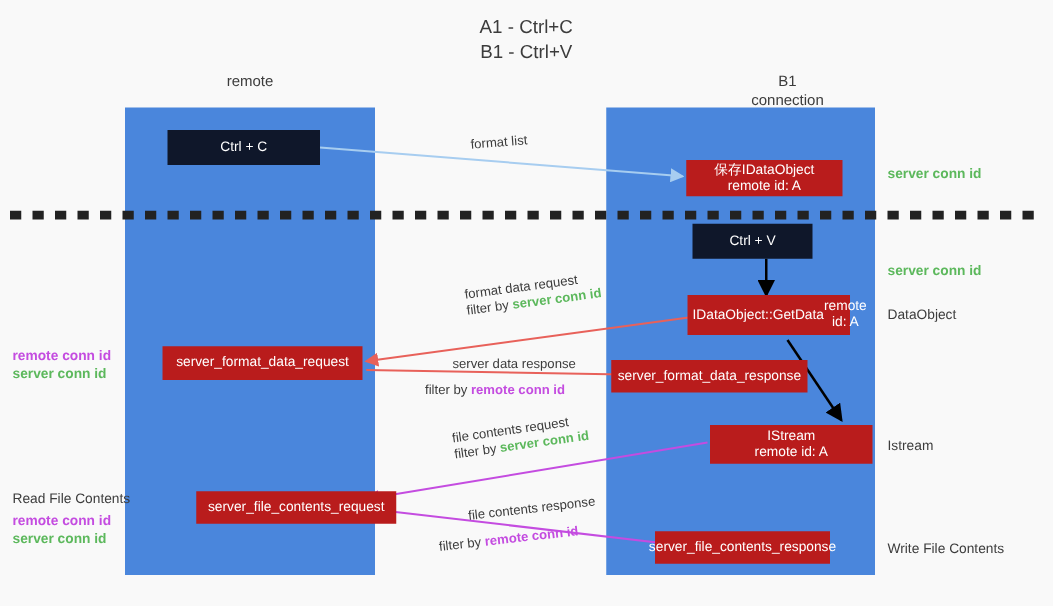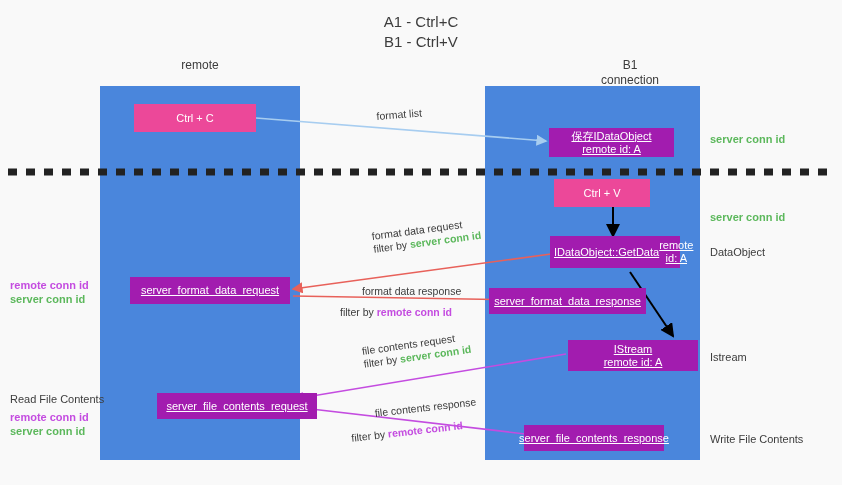--- a/index.html
+++ b/index.html
@@ -28,22 +28,22 @@
 
   
   .lane{background:#4a86dc;}
 
   
   .node{
     display:flex;align-items:center;justify-content:center;
     text-align:center;color:#ffffff;font-size:11px;line-height:13px;
     box-sizing:border-box;padding:2px 4px;
   }
-  .node.green{background:#ec4899;}
-  .node.orange{background:#a21caf;text-decoration:underline;}
+  .node.green{background:#0f172a;}
+  .node.orange{background:#b91c1c;}
   .node .l2{display:block;}
 
   
   .slabel{font-size:11px;line-height:14px;color:#3c3c3c;}
   .green-t{color:#5cb85c;font-weight:bold;}
   .purple-t{color:#c44ce0;font-weight:bold;}
   .plain-t{color:#3c3c3c;}
   .stack{font-size:11px;line-height:14px;}
 
   
@@ -153,21 +153,21 @@
   </div>
 
   <div class="abs elabel" style="left:371px;top:230px;transform:rotate(-7.5deg);">
     <div>format data request</div>
     <div>
       <span>filter by </span><b class="green-t">server conn id</b>
     </div>
   </div>
 
   <div class="abs elabel" style="left:362px;top:285px;">
-    <div>format data response</div>
+    <div>server data response</div>
     <div style="margin-top:8px;margin-left:-22px;">
       <span>filter by </span><b class="purple-t">remote conn id</b>
     </div>
   </div>
 
   <div class="abs elabel" style="left:361px;top:345px;transform:rotate(-8deg);">
     <div>file contents request</div>
     <div>
       <span>filter by </span><b class="green-t">server conn id</b>
     </div>

